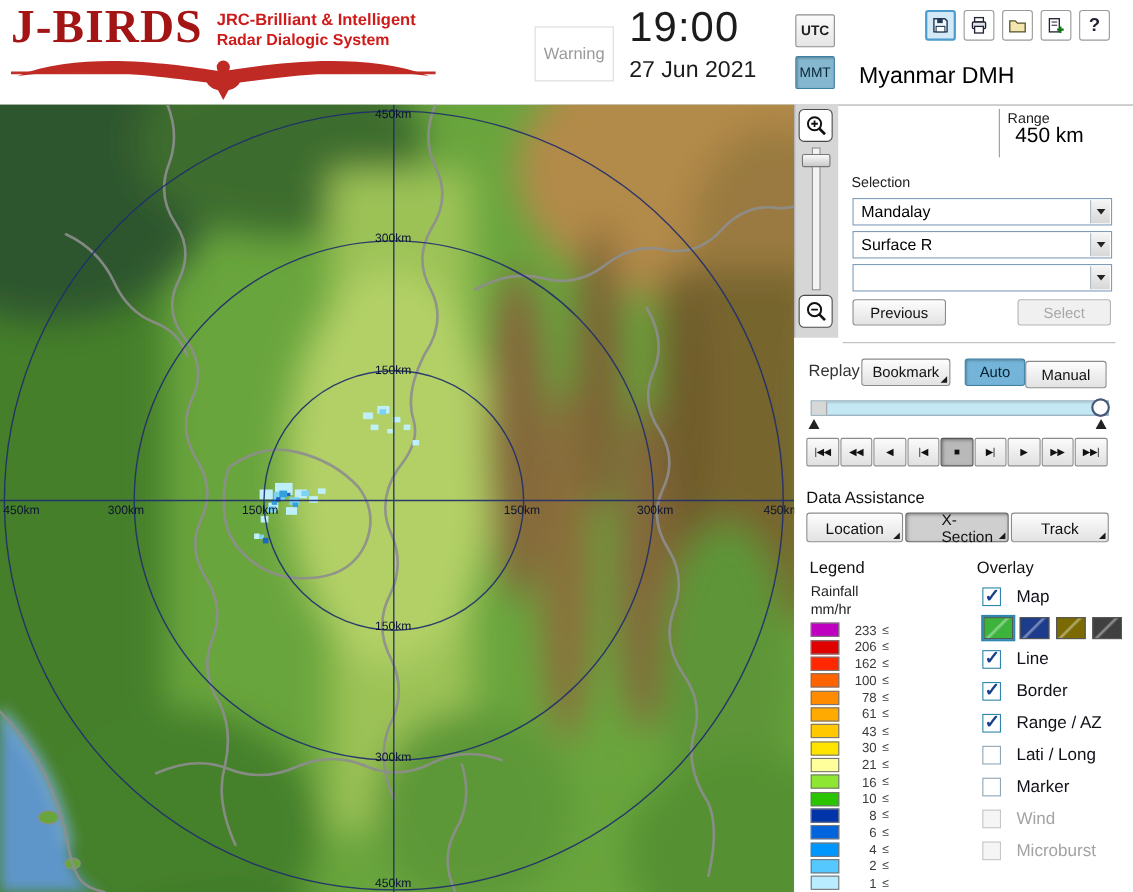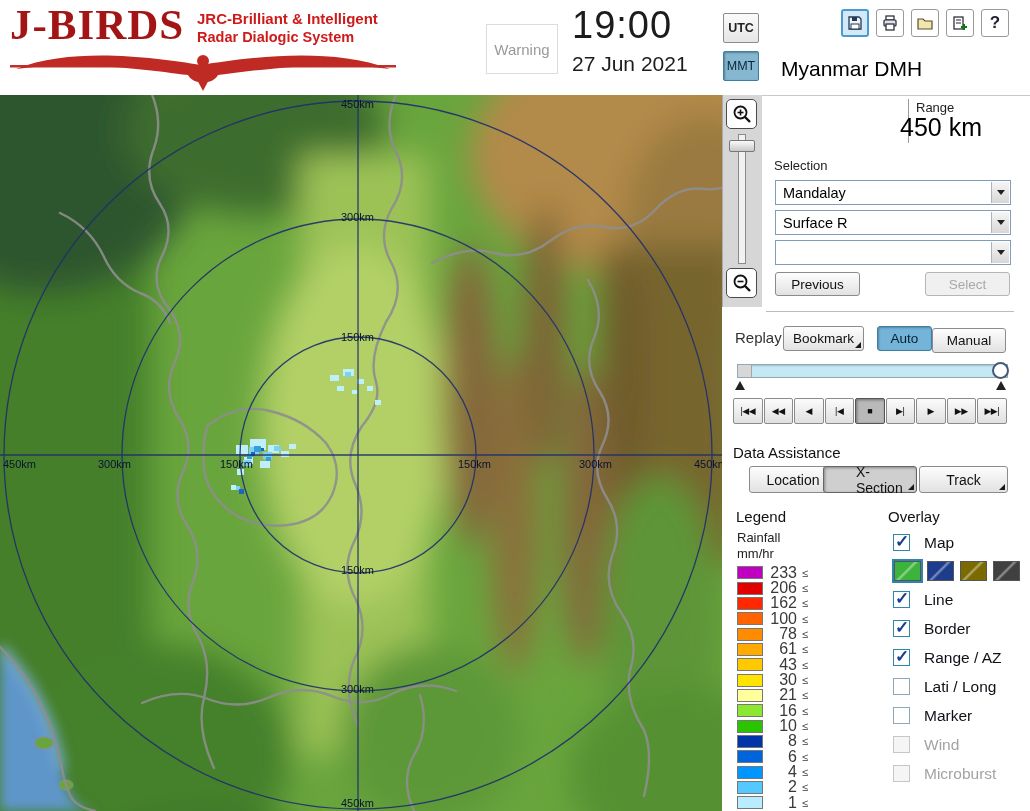--- a/index.html
+++ b/index.html
@@ -37,21 +37,21 @@
   #zoom-strip { position:absolute; left:722px; top:95px; width:40px; height:212px; background:#d6d6d6; border-left:1px solid #ababab; }
   .zoombtn { position:absolute; left:726px; width:31px; height:30px; background:#fff; border:1.5px solid #4a4a4a; border-radius:5px; display:flex; align-items:center; justify-content:center; }
   #zoom-in { top:99px; } #zoom-out { top:268px; }
   #zoom-slider-track { position:absolute; left:738px; top:134px; width:8px; height:130px; background:#f2f2f2; border:1px solid #8a8a8a; }
   #zoom-slider-handle { position:absolute; left:729px; top:140px; width:26px; height:12px; background:linear-gradient(#fafafa,#c9c9c9); border:1px solid #777; border-radius:2px; }
 
   
   #panel-top-line { position:absolute; left:762px; top:95px; width:268px; height:1px; background:#c9c9c9; }
   #range-divider { position:absolute; left:908px; top:99px; width:1px; height:44px; background:#9a9a9a; }
   #range-label { position:absolute; left:916px; top:100px; font-size:13px; color:#222; }
-  #range-value { position:absolute; left:900px; top:113px; width:108px; text-align:left; font-size:25px; color:#000; }
+  #range-value { position:absolute; left:900px; top:113px; width:108px; text-align:center; font-size:19px; color:#000; }
   #selection-label { position:absolute; left:774px; top:158px; font-size:13px; color:#222; }
   .combo { position:absolute; left:775px; width:236px; height:25px; background:#fff; border:1px solid #7f9db9; }
   #combo-1 { top:180px; } #combo-2 { top:210px; } #combo-3 { top:240px; }
   .combo .val { position:absolute; left:7px; top:4px; font-size:14.5px; color:#000; }
   .combo .drop { position:absolute; right:1px; top:1px; bottom:1px; width:18px; background:linear-gradient(#f5f5f5,#d7d7d7); border-left:1px solid #a9b6c2; display:flex; align-items:flex-start; justify-content:center; }
   .combo .drop::after { content:""; margin-top:8px; border:4px solid transparent; border-top:5px solid #222; }
 
   .btn { position:absolute; display:flex; align-items:center; justify-content:center; background:linear-gradient(#fdfdfd,#e2e2e2); border:1px solid #8b8b8b; border-radius:3px; font-size:13.5px; color:#111; }
   .btn.pressed { background:#cfcfcf; border-color:#666; box-shadow:inset 1px 1px 3px rgba(0,0,0,.35);padding-left:32px; }
   .btn.blue { background:#74b4d8; border-color:#3d7fa3; box-shadow:inset 1px 1px 2px rgba(0,0,0,.25); color:#06202e; }
@@ -72,31 +72,31 @@
   #timeline-knob { position:absolute; left:992px; top:362px; width:17px; height:17px; border-radius:50%; background:#fff; border:2px solid #46587a; }
   .tl-marker { position:absolute; width:0; height:0; border-left:5px solid transparent; border-right:5px solid transparent; border-bottom:9px solid #222; }
   #tl-marker-left { left:735px; top:381px; }
   #tl-marker-right { left:996px; top:381px; }
 
   #transport { position:absolute; left:733px; top:398px; display:flex; gap:1px; }
   .tbtn { width:29.5px; height:26px; display:flex; align-items:center; justify-content:center; font-size:9px; letter-spacing:-0.5px; background:linear-gradient(#fbfbfb,#e0e0e0); border:1px solid #8b8b8b; border-radius:2px; color:#111; white-space:nowrap; }
   .tbtn.pressed { background:#b9b9b9; border-color:#555; box-shadow:inset 1px 1px 3px rgba(0,0,0,.4); }
 
   #assist-label { position:absolute; left:733px; top:444px; font-size:15px; color:#111; }
-  #btn-location { left:733px; top:466px; width:88px; height:27px; font-size:14px;margin-left:16px; }
+  #btn-location { left:733px; top:466px; width:88px; height:27px; font-size:14px; }
   #btn-xsection { left:823px; top:466px; width:94px; height:27px; font-size:14px; }
   #btn-track { left:919px; top:466px; width:89px; height:27px; font-size:14px; }
 
   #legend-label { position:absolute; left:736px; top:508px; font-size:15px; color:#111; }
   #legend-unit1 { position:absolute; left:737px; top:530px; font-size:13px; color:#222; }
   #legend-unit2 { position:absolute; left:737px; top:546px; font-size:13px; color:#222; }
   #legend-rows { position:absolute; left:737px; top:565px; width:120px; }
   .lrow { display:flex; align-items:center; height:15.35px; }
   .lrow .sw { width:26px; height:13px; border:1px solid #777; }
-  .lrow .lv { margin-left:6px; font-size:16px; color:#3a3a3a; width:28px; text-align:right; }
+  .lrow .lv { margin-left:6px; font-size:12px; color:#3a3a3a; width:28px; text-align:right; }
   .lrow .sx { margin-left:5px; font-size:11px; color:#3a3a3a; }
 
   #overlay-label { position:absolute; left:888px; top:508px; font-size:15px; color:#111; }
   #overlay-col { position:absolute; left:893px; top:528px; width:137px; }
   .orow { display:flex; align-items:center; height:29px; gap:14px; }
   .cbx { width:17px; height:17px; background:#fff; border:1px solid #8fa6b4; position:relative; flex:0 0 auto; }
   .cbx.on { border-color:#2e86ad; }
   .cbx.on::after { content:"✓"; position:absolute; left:1px; top:-4px; font-size:17px; font-weight:bold; color:#173f8a; }
   .cbx.dis { border-color:#c6c6c6; background:#f5f5f5; }
   .olab { font-size:15.5px; color:#101018; white-space:nowrap; }

